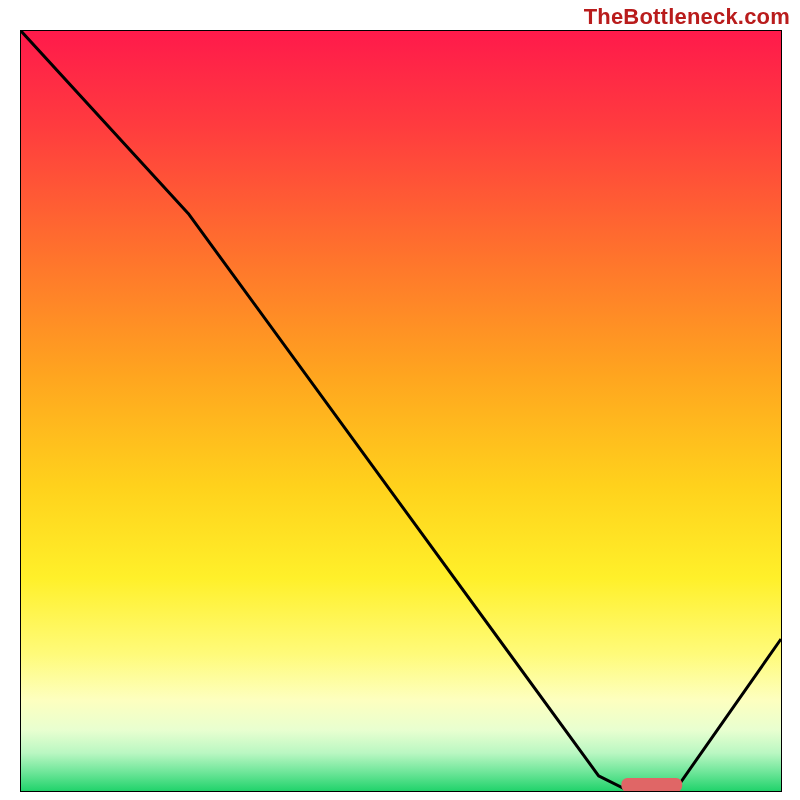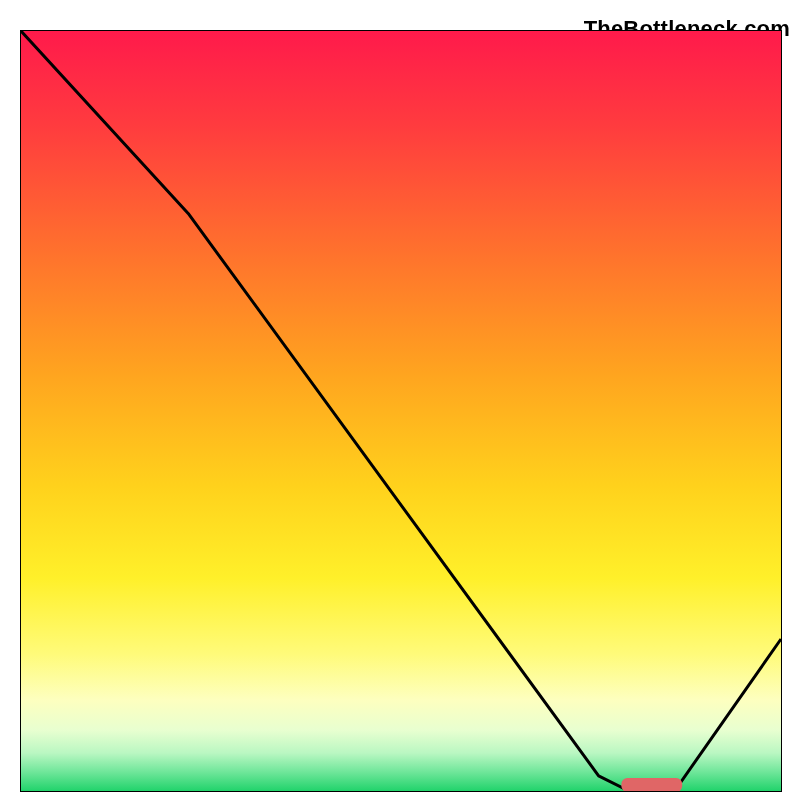--- a/index.html
+++ b/index.html
@@ -10,25 +10,25 @@
     background: #ffffff;
     font-family: Arial, Helvetica, sans-serif;
   }
   .wrap {
     position: relative;
     width: 800px;
     height: 800px;
   }
   .watermark {
     position: absolute;
-    top: 16px;
+    top: 4px;
     right: 10px;
     font-size: 22px;
     font-weight: 600;
-    color: #000000;
+    color: #b91c1c;
     letter-spacing: 0.2px;
   }
   .plot {
     position: absolute;
     left: 20px;
     top: 30px;
     width: 760px;
     height: 760px;
     border: 1px solid #000;
     overflow: hidden;

